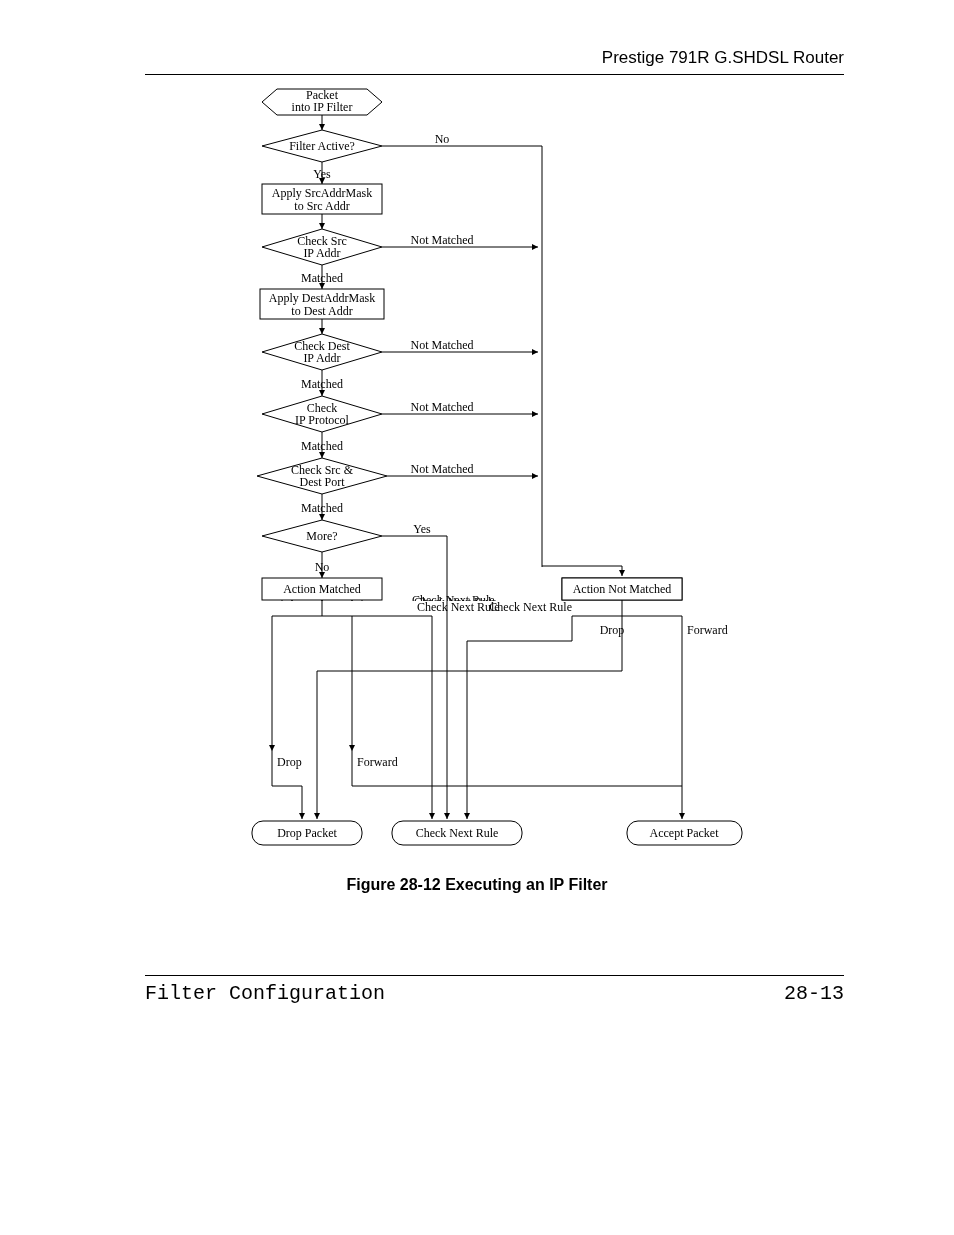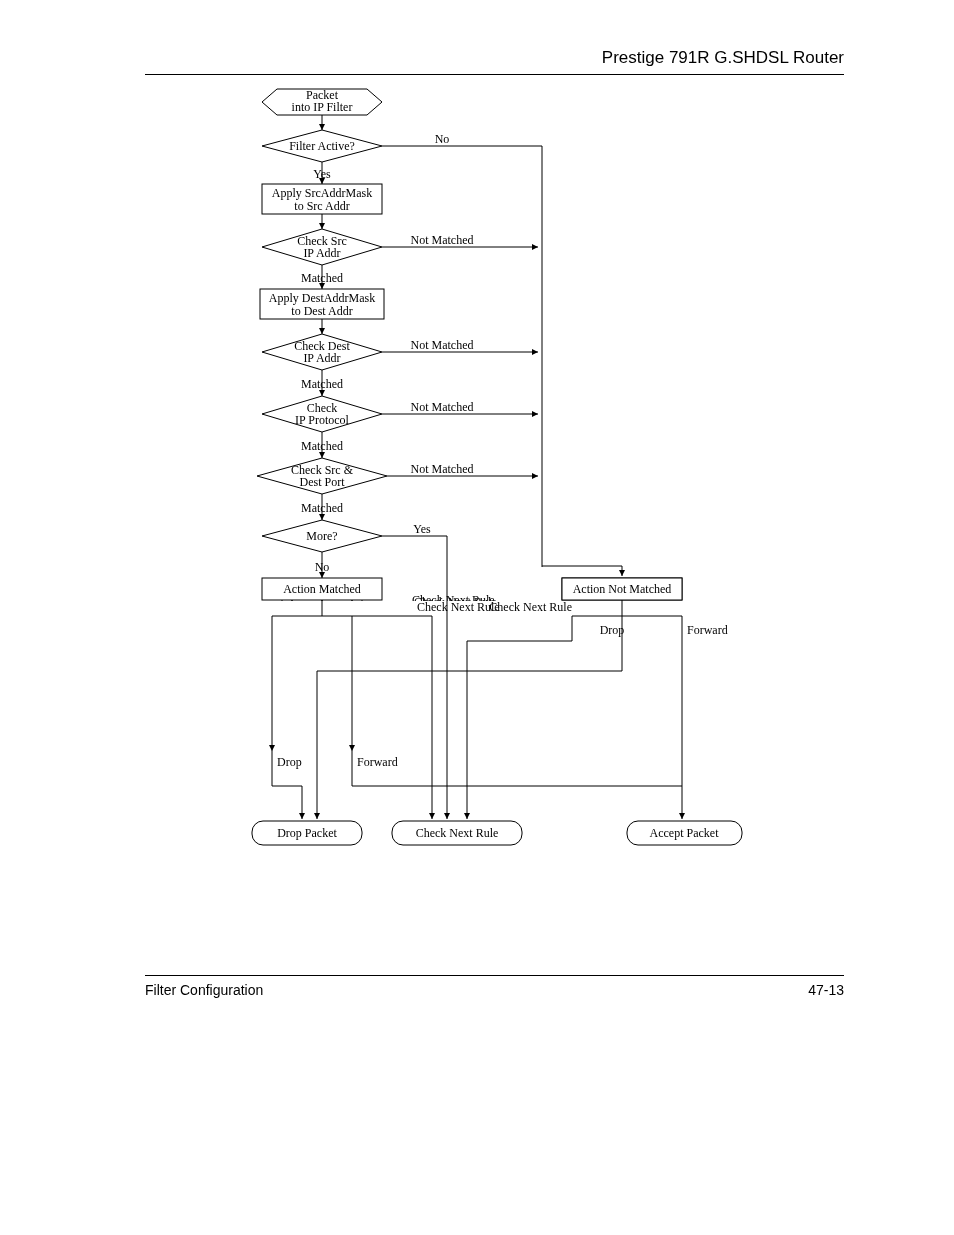--- a/index.html
+++ b/index.html
@@ -50,22 +50,22 @@
     top: 975px;
   }
   .footer-rule {
     border: none;
     border-top: 1px solid #000;
     margin: 0 0 6px 0;
   }
   .footer-row {
     display: flex;
     justify-content: space-between;
-    font-family: Liberation Sans, sans-serif;
-    font-size: 14px;
+    font-family: Liberation Mono, monospace;
+    font-size: 20px;
   }
   svg text {
     font-family: "Times New Roman", Times, serif;
     font-size: 12px;
     fill: #000;
   }
   .svg-wrap {
     position: absolute;
     top: 86px;
     left: 242px;
@@ -332,22 +332,23 @@
         <text x="215" y="751" text-anchor="middle">Check Next Rule</text>
       </g>
       <g>
         <rect x="385" y="735" rx="11" ry="11" width="115" height="24" fill="#fff" stroke="#000"></rect>
         <text x="442" y="751" text-anchor="middle">Accept Packet</text>
       </g>
 
     </svg>
   </div>
 
+  <div class="figure-caption">Figure 28-12 Executing an IP Filter</div>
 
   <div class="footer-area">
     <hr class="footer-rule">
     <div class="footer-row">
       <span>Filter Configuration</span>
-      <span>47-13</span>
+      <span>28-13</span>
     </div>
   </div>
 
 </div>
 
 </body></html>

